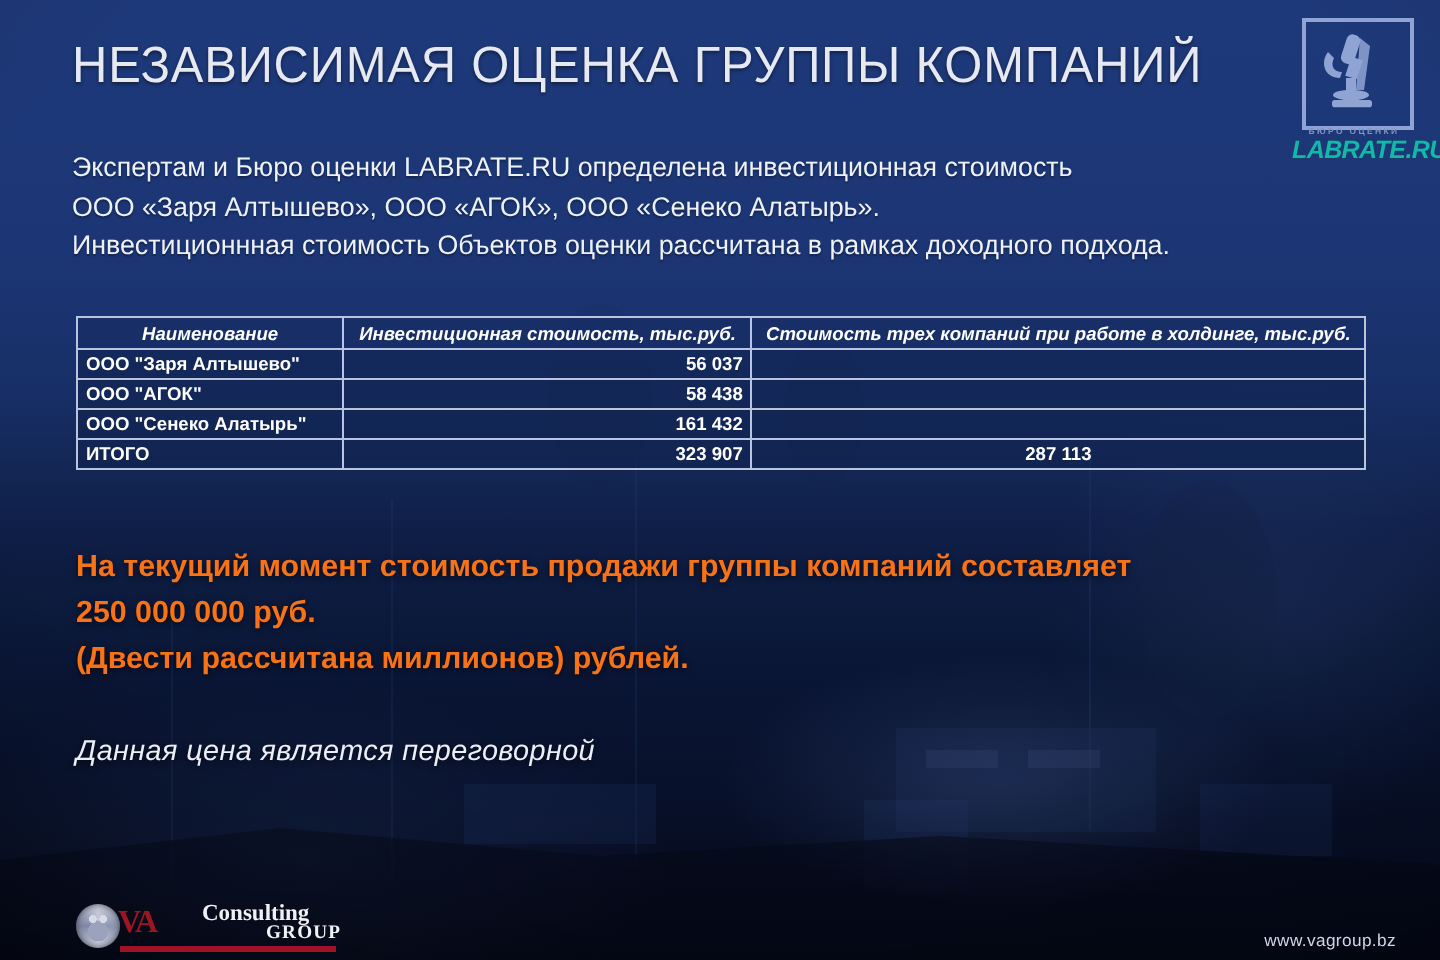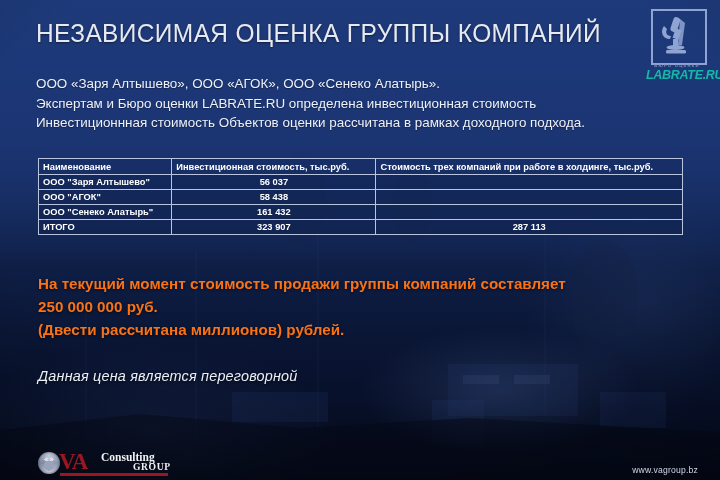--- a/index.html
+++ b/index.html
@@ -136,26 +136,27 @@
   .tbl td, .tbl th {
     border: 1px solid #b9c4de;
     padding: 0 4px;
     height: 14px;
     font-weight: 700;
     background: rgba(16,34,78,.55);
   }
   .tbl thead th {
     background: rgba(22,44,100,.72);
     color: #ffffff;
-    text-align: left;
+    text-align: center;
     font-size: 9.3px;
     height: 15px;
+    font-style: italic;
   }
   .c-name  { width: 128px; text-align: left;  }
-  .c-val   { width: 203px; text-align: center; }
+  .c-val   { width: 203px; text-align: right; }
   .c-hold  { width: 314px; text-align: center; }
 
   
   .hl {
     position: absolute;
     left: 38px;
     top: 272px;
     width: 660px;
     font-size: 15.2px;
     line-height: 23px;
@@ -195,21 +196,21 @@
       radial-gradient(circle at 38% 34%, #d7dbe6 0 2px, rgba(0,0,0,0) 2px),
       radial-gradient(circle at 62% 34%, #d7dbe6 0 2px, rgba(0,0,0,0) 2px),
       radial-gradient(circle at 50% 62%, #9aa3bb 0 5px, rgba(0,0,0,0) 5px),
       conic-gradient(from 0deg, #c3c9d8, #8d96b0, #c3c9d8, #7e87a3, #c3c9d8);
     box-shadow: inset 0 0 3px rgba(0,0,0,.6);
   }
   .va-ini {
     position: absolute;
     left: 21px; top: 0px;
     font-family: "Liberation Serif", serif;
-    font-size: 23px;
+    font-size: 16px;
     font-weight: 700;
     color: #9c1522;
     letter-spacing: -1px;
     line-height: 24px;
   }
   .va-word {
     position: absolute;
     left: 63px; top: 1px;
     font-family: "Liberation Serif", serif;
     font-size: 11.5px;
@@ -298,22 +299,22 @@
         <ellipse cx="29.5" cy="38.5" rx="9" ry="2.6"></ellipse>
         <rect x="20" y="41" width="20" height="3.6" rx="1.4"></rect>
         <path d="M34 10 L39 14 L36 36 L32 36 Z" opacity=".85"></path>
       </g>
     </svg>
     <div class="labrate-sub">БЮРО   ОЦЕНКИ</div>
     <div class="labrate-name">LABRATE.RU</div>
   </div>
 
   <div class="intro">
+    <div>Экспертам и Бюро оценки LABRATE.RU определена инвестиционная стоимость</div>
     <div>ООО «Заря Алтышево», ООО «АГОК», ООО «Сенеко Алатырь».</div>
-    <div>Экспертам и Бюро оценки LABRATE.RU определена инвестиционная стоимость</div>
     <div>Инвестиционнная стоимость Объектов оценки рассчитана в рамках доходного подхода.</div>
   </div>
 
   <table class="tbl">
     <thead>
       <tr>
         <th class="c-name">Наименование</th>
         <th class="c-val">Инвестиционная стоимость, тыс.руб.</th>
         <th class="c-hold">Стоимость трех компаний при работе в холдинге, тыс.руб.</th>
       </tr>

